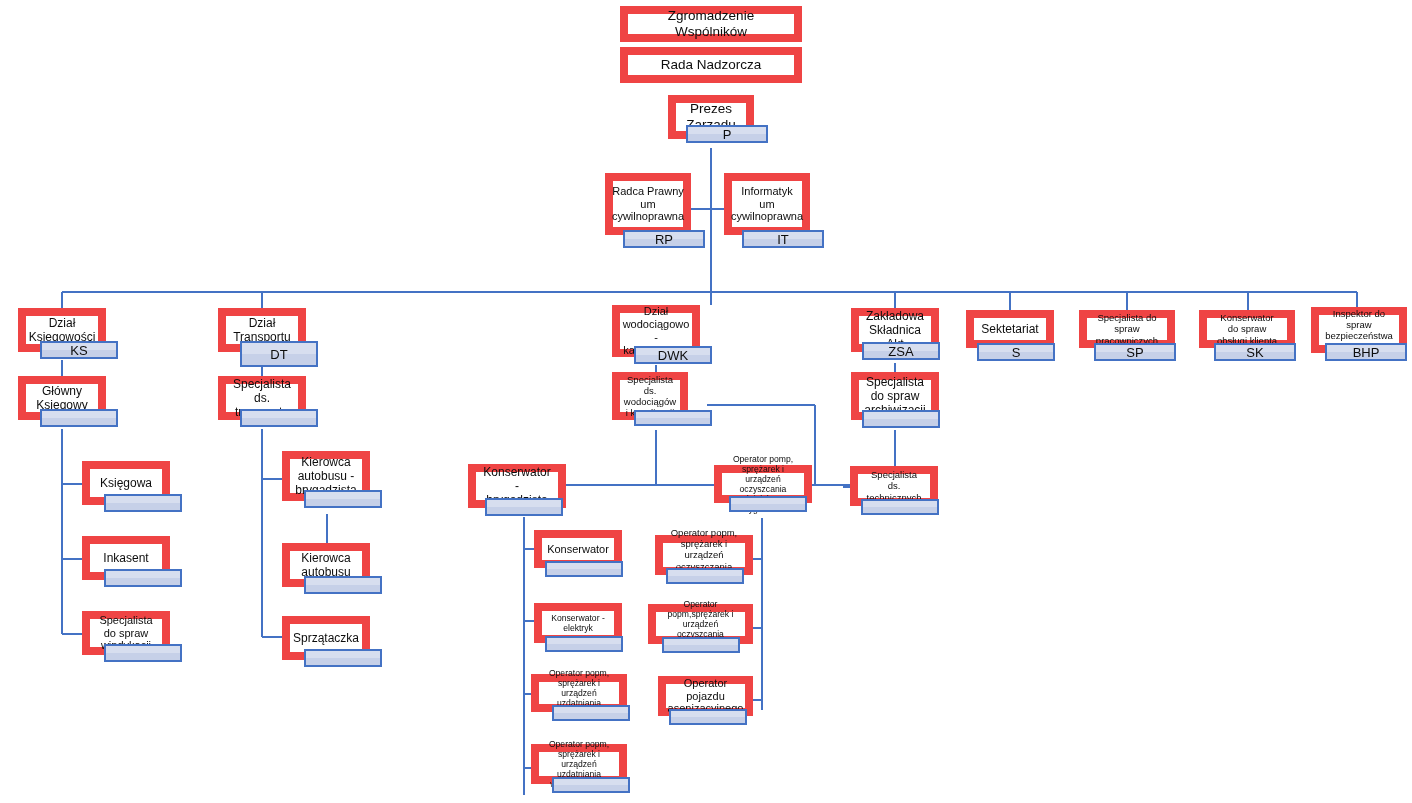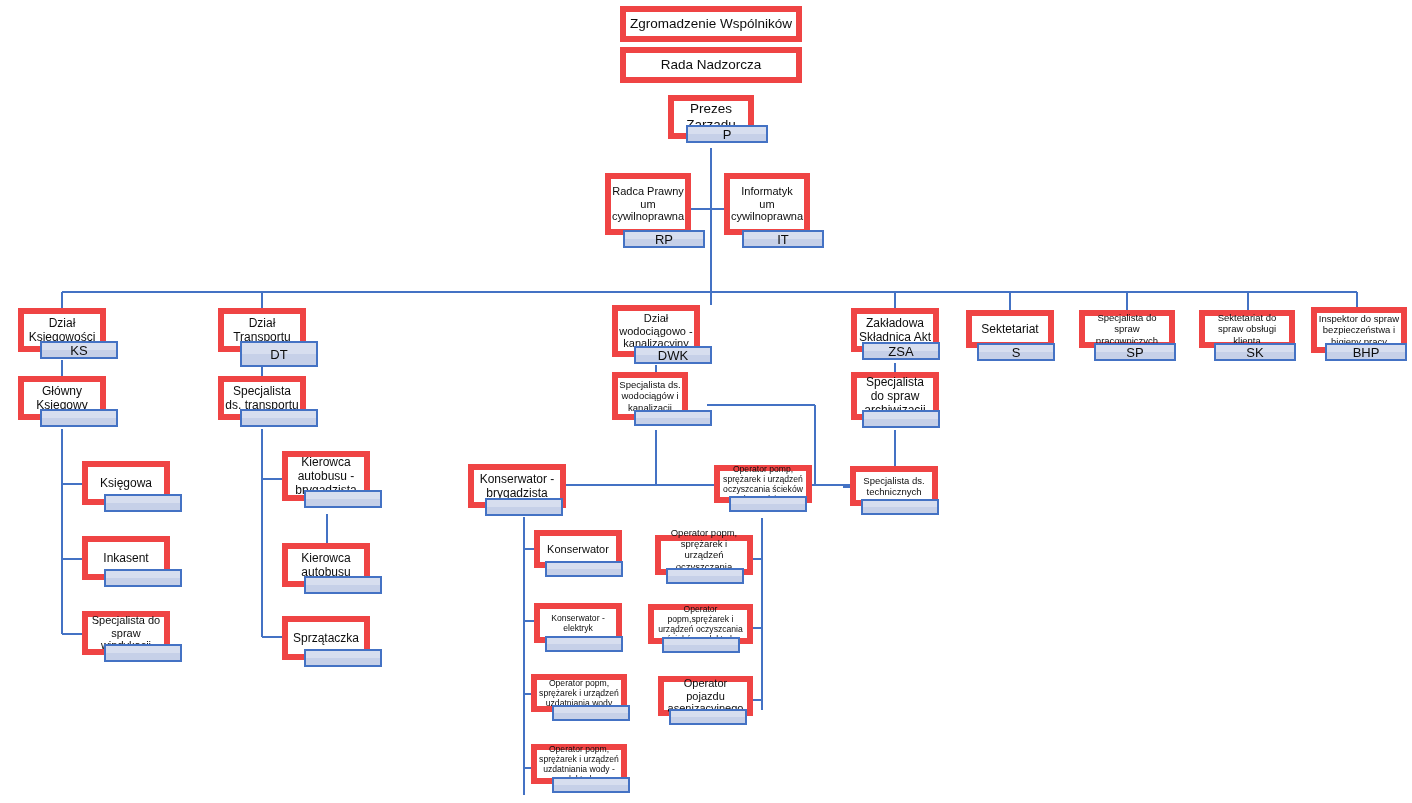--- a/index.html
+++ b/index.html
@@ -31,28 +31,28 @@
   
   .node {
     position: absolute;
     box-sizing: border-box;
   }
   .node .box {
     position: absolute;
     left: 0;
     top: 0;
     box-sizing: border-box;
-    border: 6px solid #ef4444;
+    border: 8px solid #ef4444;
     background: #ffffff;
     display: flex;
     align-items: center;
     justify-content: center;
     text-align: center;
     line-height: 1.18;
-    padding: 2px 1px;
+    padding: 2px 7px;
     color: #0d0d0d;
   }
   .node .tag {
     position: absolute;
     box-sizing: border-box;
     border: 2px solid #4472C4;
     background: #CFD8EC;
     background-image: linear-gradient(to bottom, #D7DEEF 0%, #D7DEEF 48%, #C6D0E8 52%, #C6D0E8 100%);
     display: flex;
     align-items: center;
@@ -287,21 +287,21 @@
     <div class="box fs12" style="width:88px; height:38px;">Sektetariat</div>
     <div class="tag tagfs13" style="left:11px; top:33px; width:78px; height:18px;">S</div>
   </div>
 
   <div class="node" style="left:1079px; top:310px; width:96px; height:38px;">
     <div class="box fs10" style="width:96px; height:38px;">Specjalista do spraw pracowniczych</div>
     <div class="tag tagfs13" style="left:15px; top:33px; width:82px; height:18px;">SP</div>
   </div>
 
   <div class="node" style="left:1199px; top:310px; width:96px; height:38px;">
-    <div class="box fs10" style="width:96px; height:38px;">Sektetariat do spraw obsługi klienta</div>
+    <div class="box fs10" style="width:96px; height:38px;">Konserwator do spraw obsługi klienta</div>
     <div class="tag tagfs13" style="left:15px; top:33px; width:82px; height:18px;">SK</div>
   </div>
 
   <div class="node" style="left:1311px; top:307px; width:96px; height:46px;">
     <div class="box fs10" style="width:96px; height:46px;">Inspektor do spraw bezpieczeństwa i higieny pracy</div>
     <div class="tag tagfs13" style="left:14px; top:36px; width:82px; height:18px;">BHP</div>
   </div>
 
 </div>
 

